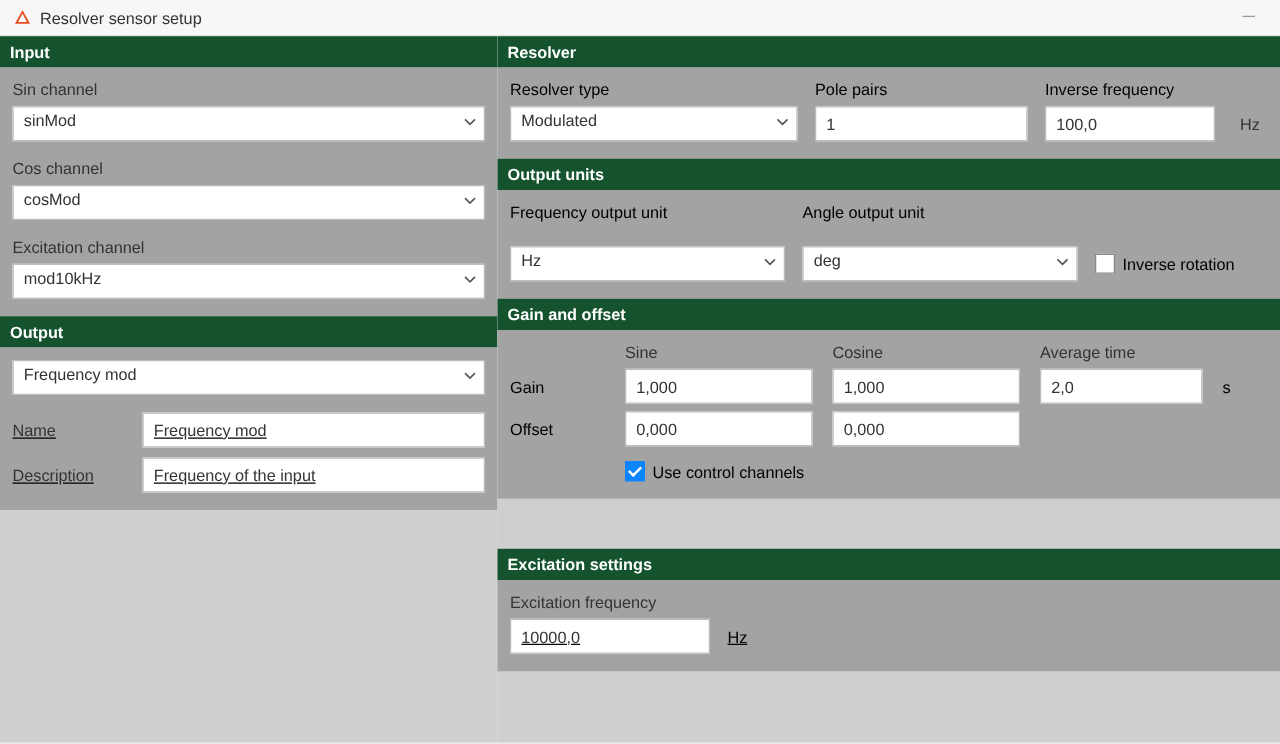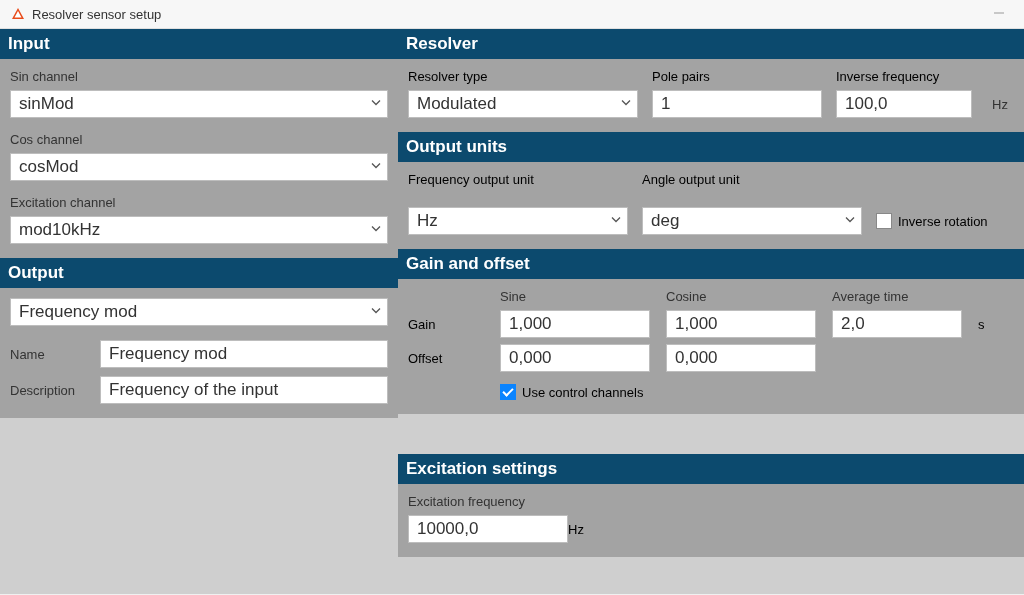--- a/index.html
+++ b/index.html
@@ -42,59 +42,61 @@
     }
     .left {
       width: 398px;
       background: #cfcfcf;
     }
     .right {
       flex: 1;
       background: #cfcfcf;
     }
     .section-header {
-      background: #0c4a6e;
+      background: #14532d;
       color: #fff;
       font-weight: 600;
       padding: 5px 8px;
-      font-size: 17px;
+      font-size: 13px;
     }
     .section-body {
       background: #a3a3a3;
       padding: 10px 10px 14px 10px;
     }
     .field-label {
       color: #333;
       margin-bottom: 6px;
       display: block;
     }
     .select, .textinput {
       background: #fff;
       border: 1px solid #bdbdbd;
       height: 28px;
       padding: 3px 8px;
       font-family: inherit;
-      font-size: 17px;
+      font-size: 13px;
       color: #333;
       width: 100%;
     }
     .select-wrap {
       position: relative;
       width: 100%;
     }
     .select-wrap .chev {
       position: absolute;
       right: 6px;
       top: 50%;
       transform: translateY(-50%);
       pointer-events: none;
     }
     .row {
       display: flex;
       align-items: center;
+      gap: 14px;
+      text-decoration: underline;
     }
     .col {
       display: flex;
       flex-direction: column;
     }
     .gap {
       margin-bottom: 14px;
     }
     .inline-label {
       color: #333;

